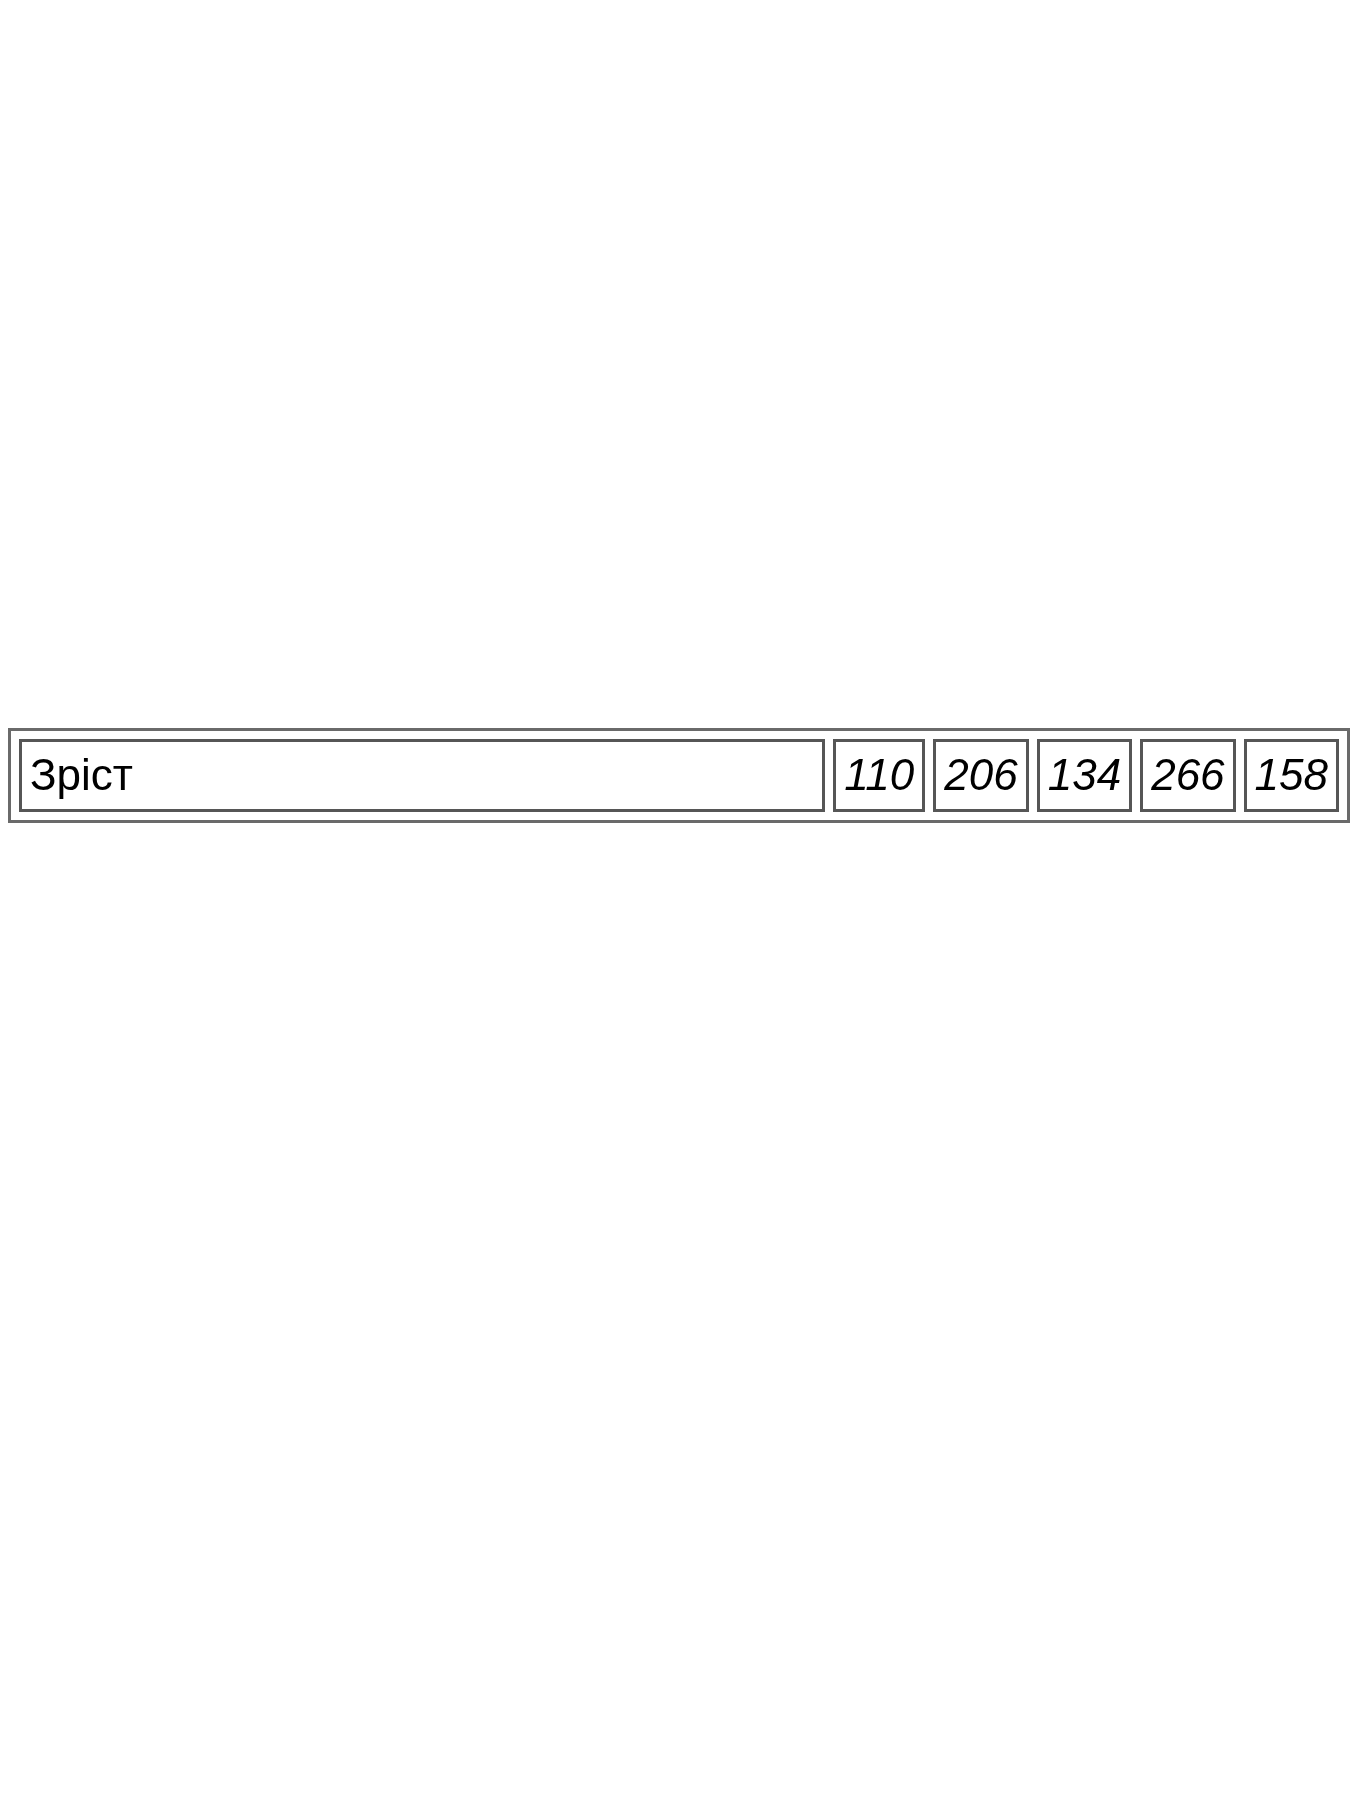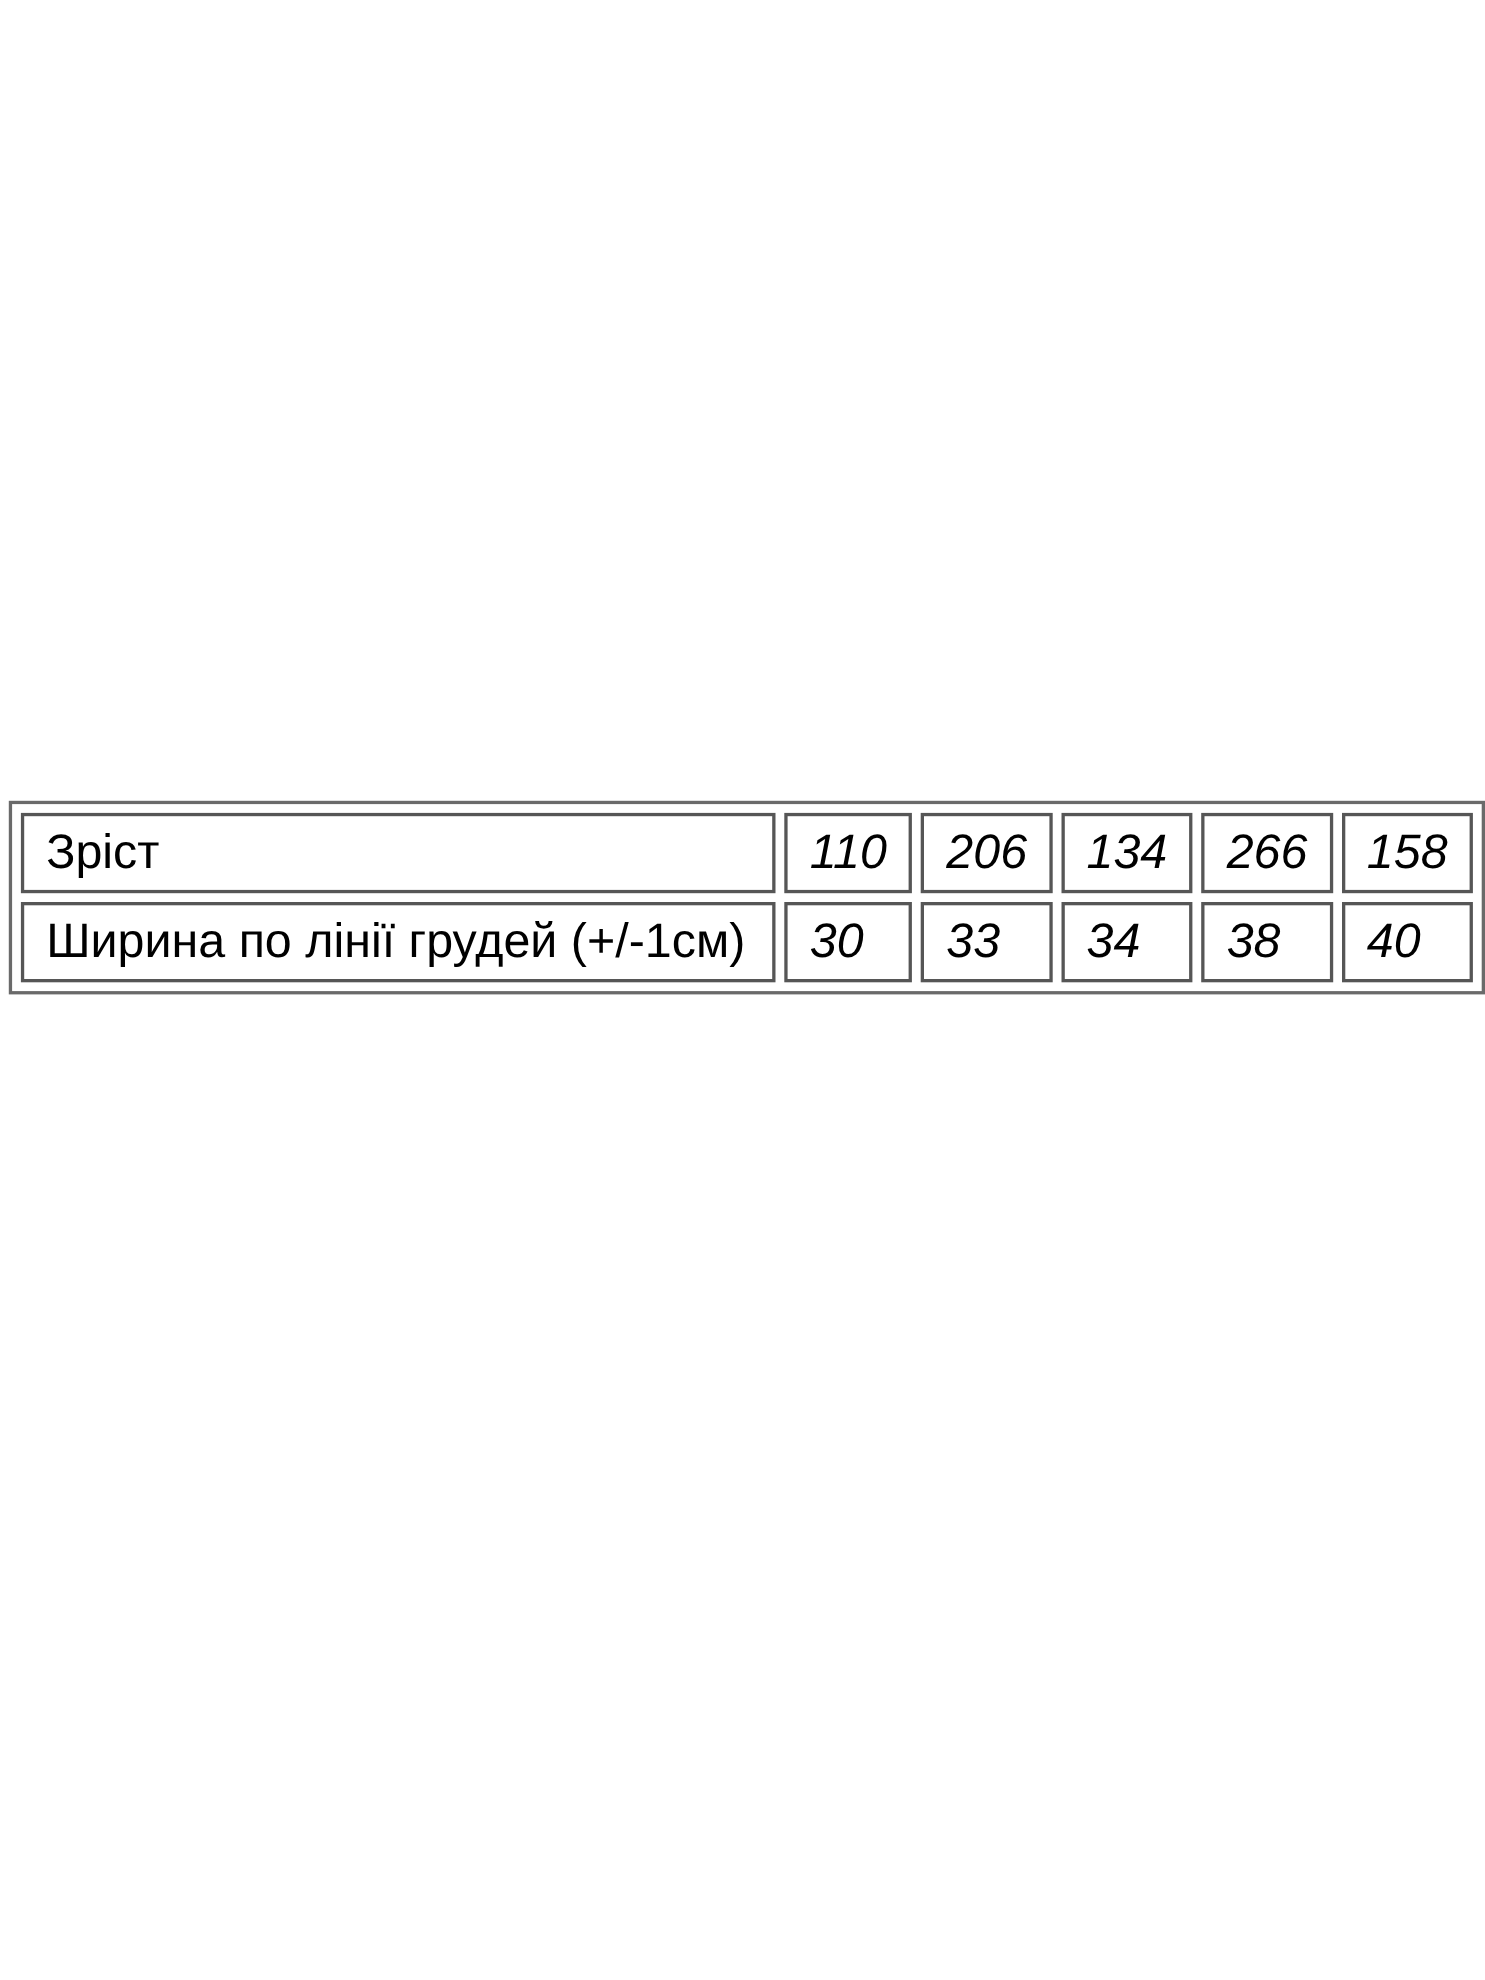--- a/index.html
+++ b/index.html
@@ -20,21 +20,21 @@
     top: 728px;
     border-collapse: separate;
     border-spacing: 8px;
     border: 3px solid #6a6a6a;
     background: #ffffff;
   }
   .size-table td {
     border: 3px solid #565656;
     background: #ffffff;
     height: 67px;
-    padding: 0 20px;
+    padding: 0 8px;
     font-size: 44px;
     line-height: 1.1;
     vertical-align: middle;
     text-align: left;
     white-space: nowrap;
     color: #000000;
   }
   .size-table td.label-cell {
     width: 826px;
   }
@@ -49,22 +49,14 @@
 <table class="size-table">
   <tbody>
     <tr>
       <td class="label-cell">Зріст</td>
       <td class="num-cell">110</td>
       <td class="num-cell">206</td>
       <td class="num-cell">134</td>
       <td class="num-cell">266</td>
       <td class="num-cell">158</td>
     </tr>
-    <tr>
-      <td class="label-cell">Ширина по лінії грудей (+/-1см)</td>
-      <td class="num-cell">30</td>
-      <td class="num-cell">33</td>
-      <td class="num-cell">34</td>
-      <td class="num-cell">38</td>
-      <td class="num-cell">40</td>
-    </tr>
   </tbody>
 </table>
 
 </body></html>

